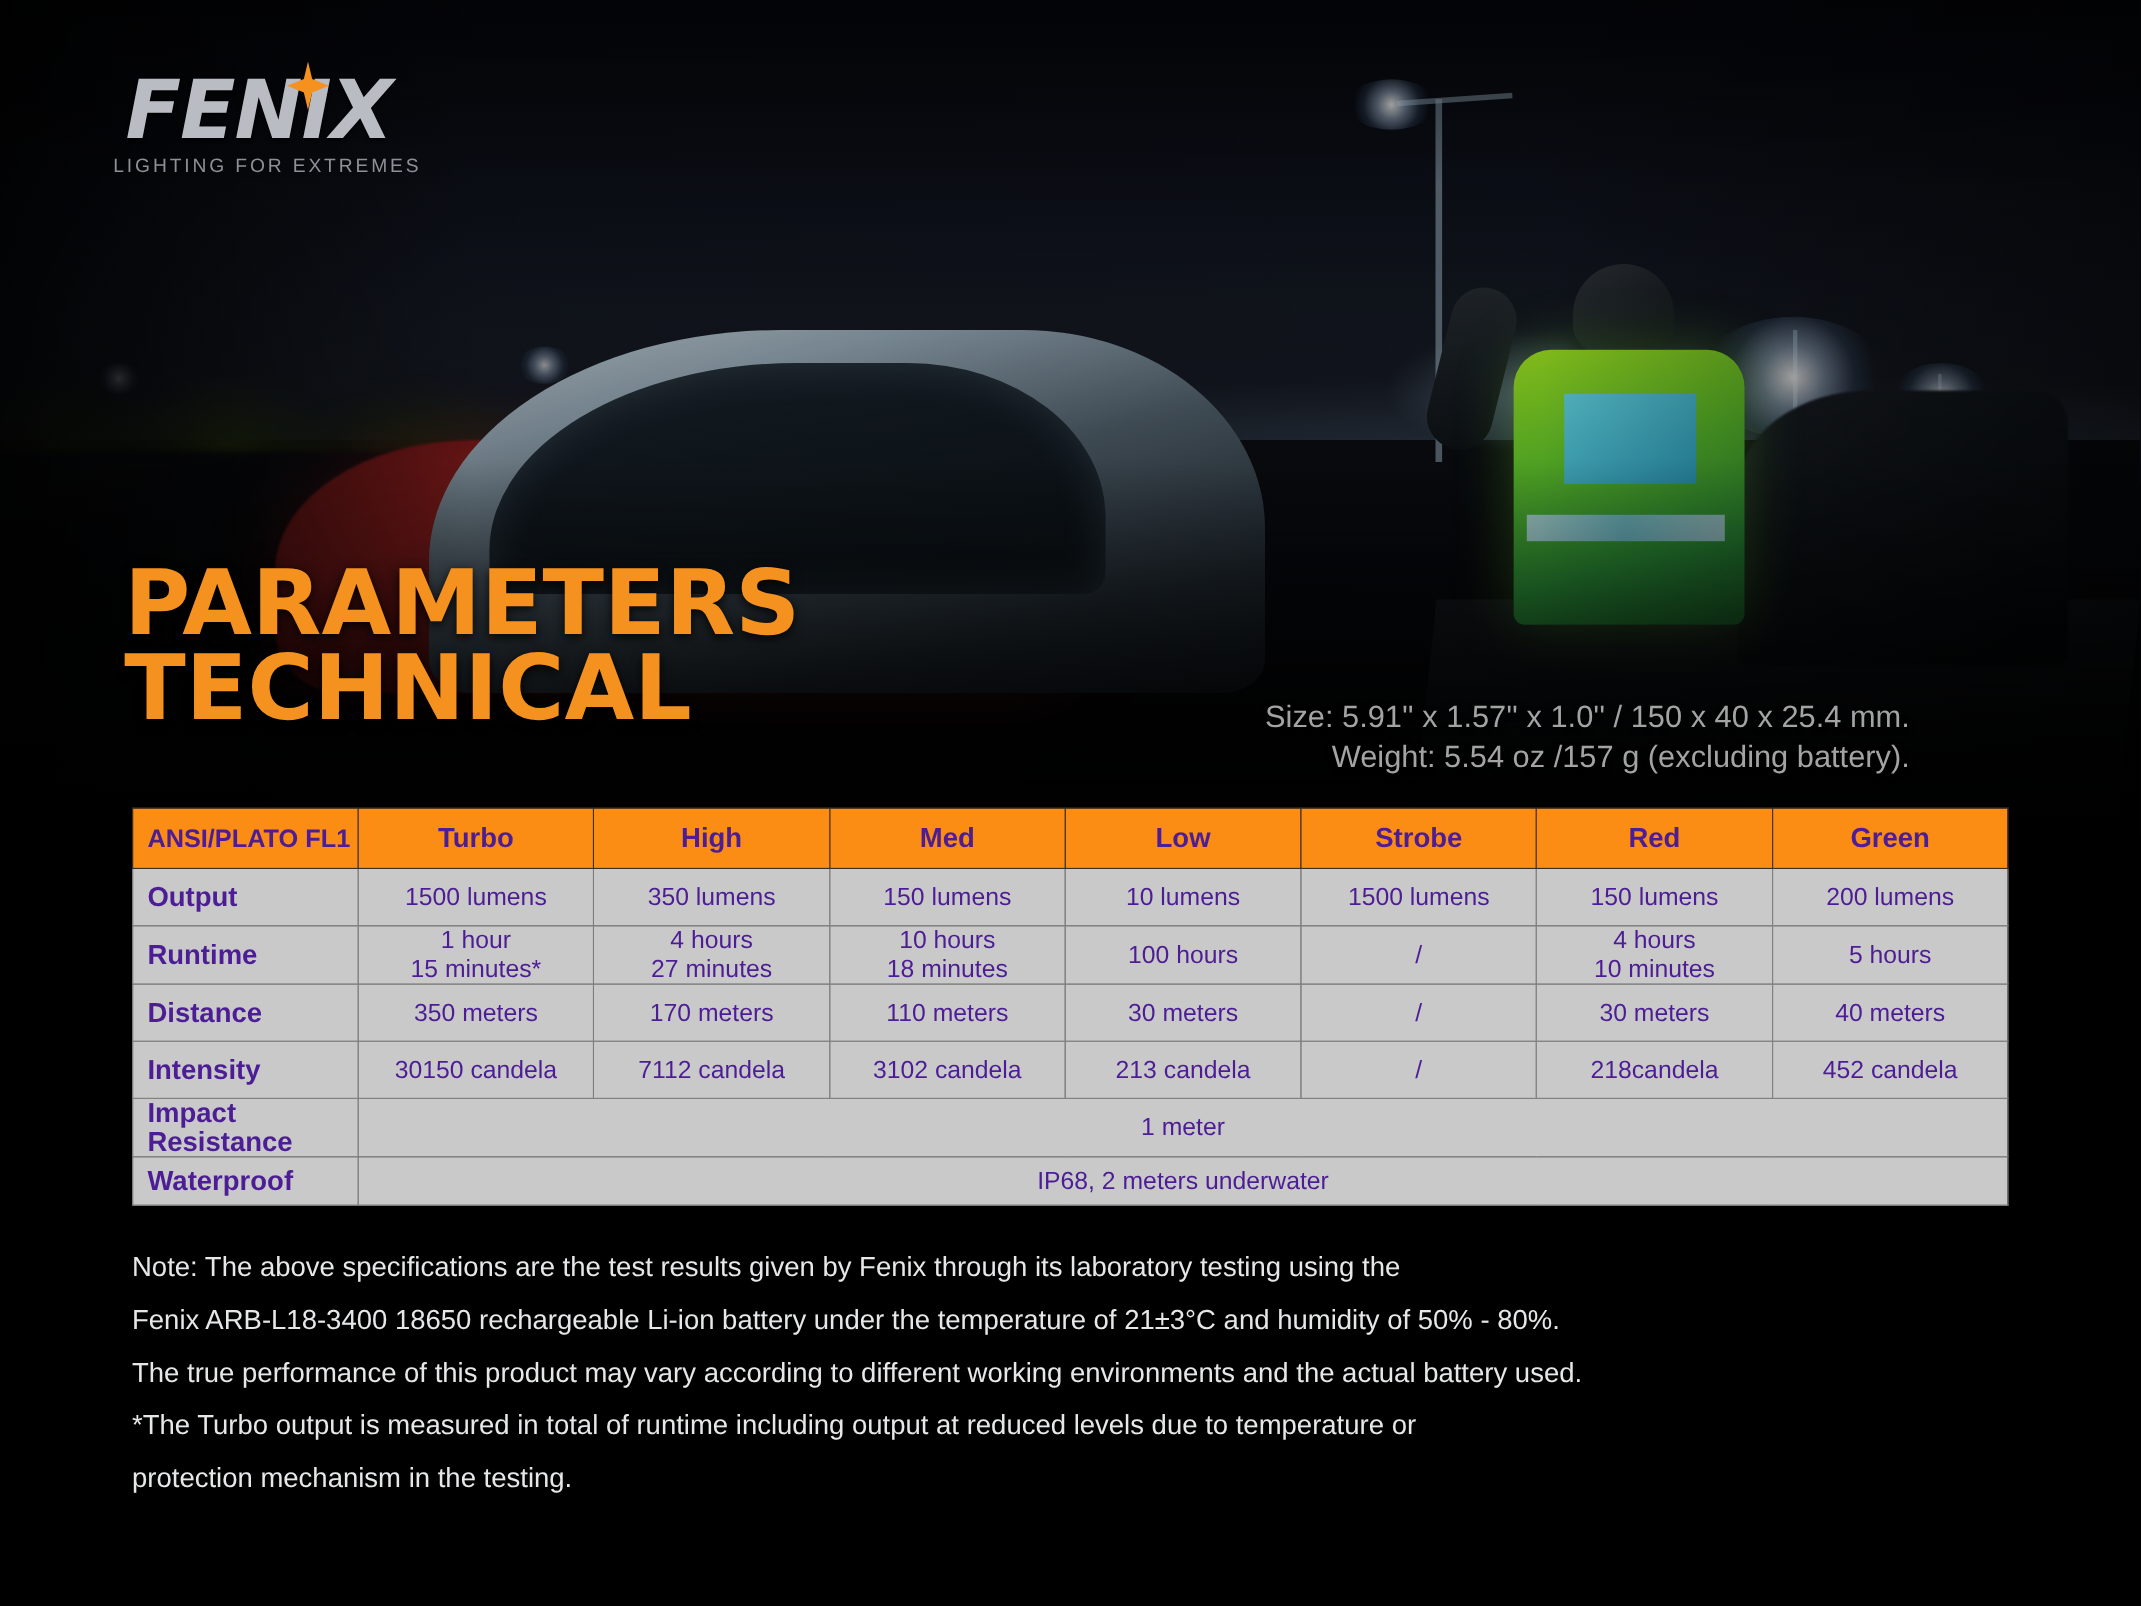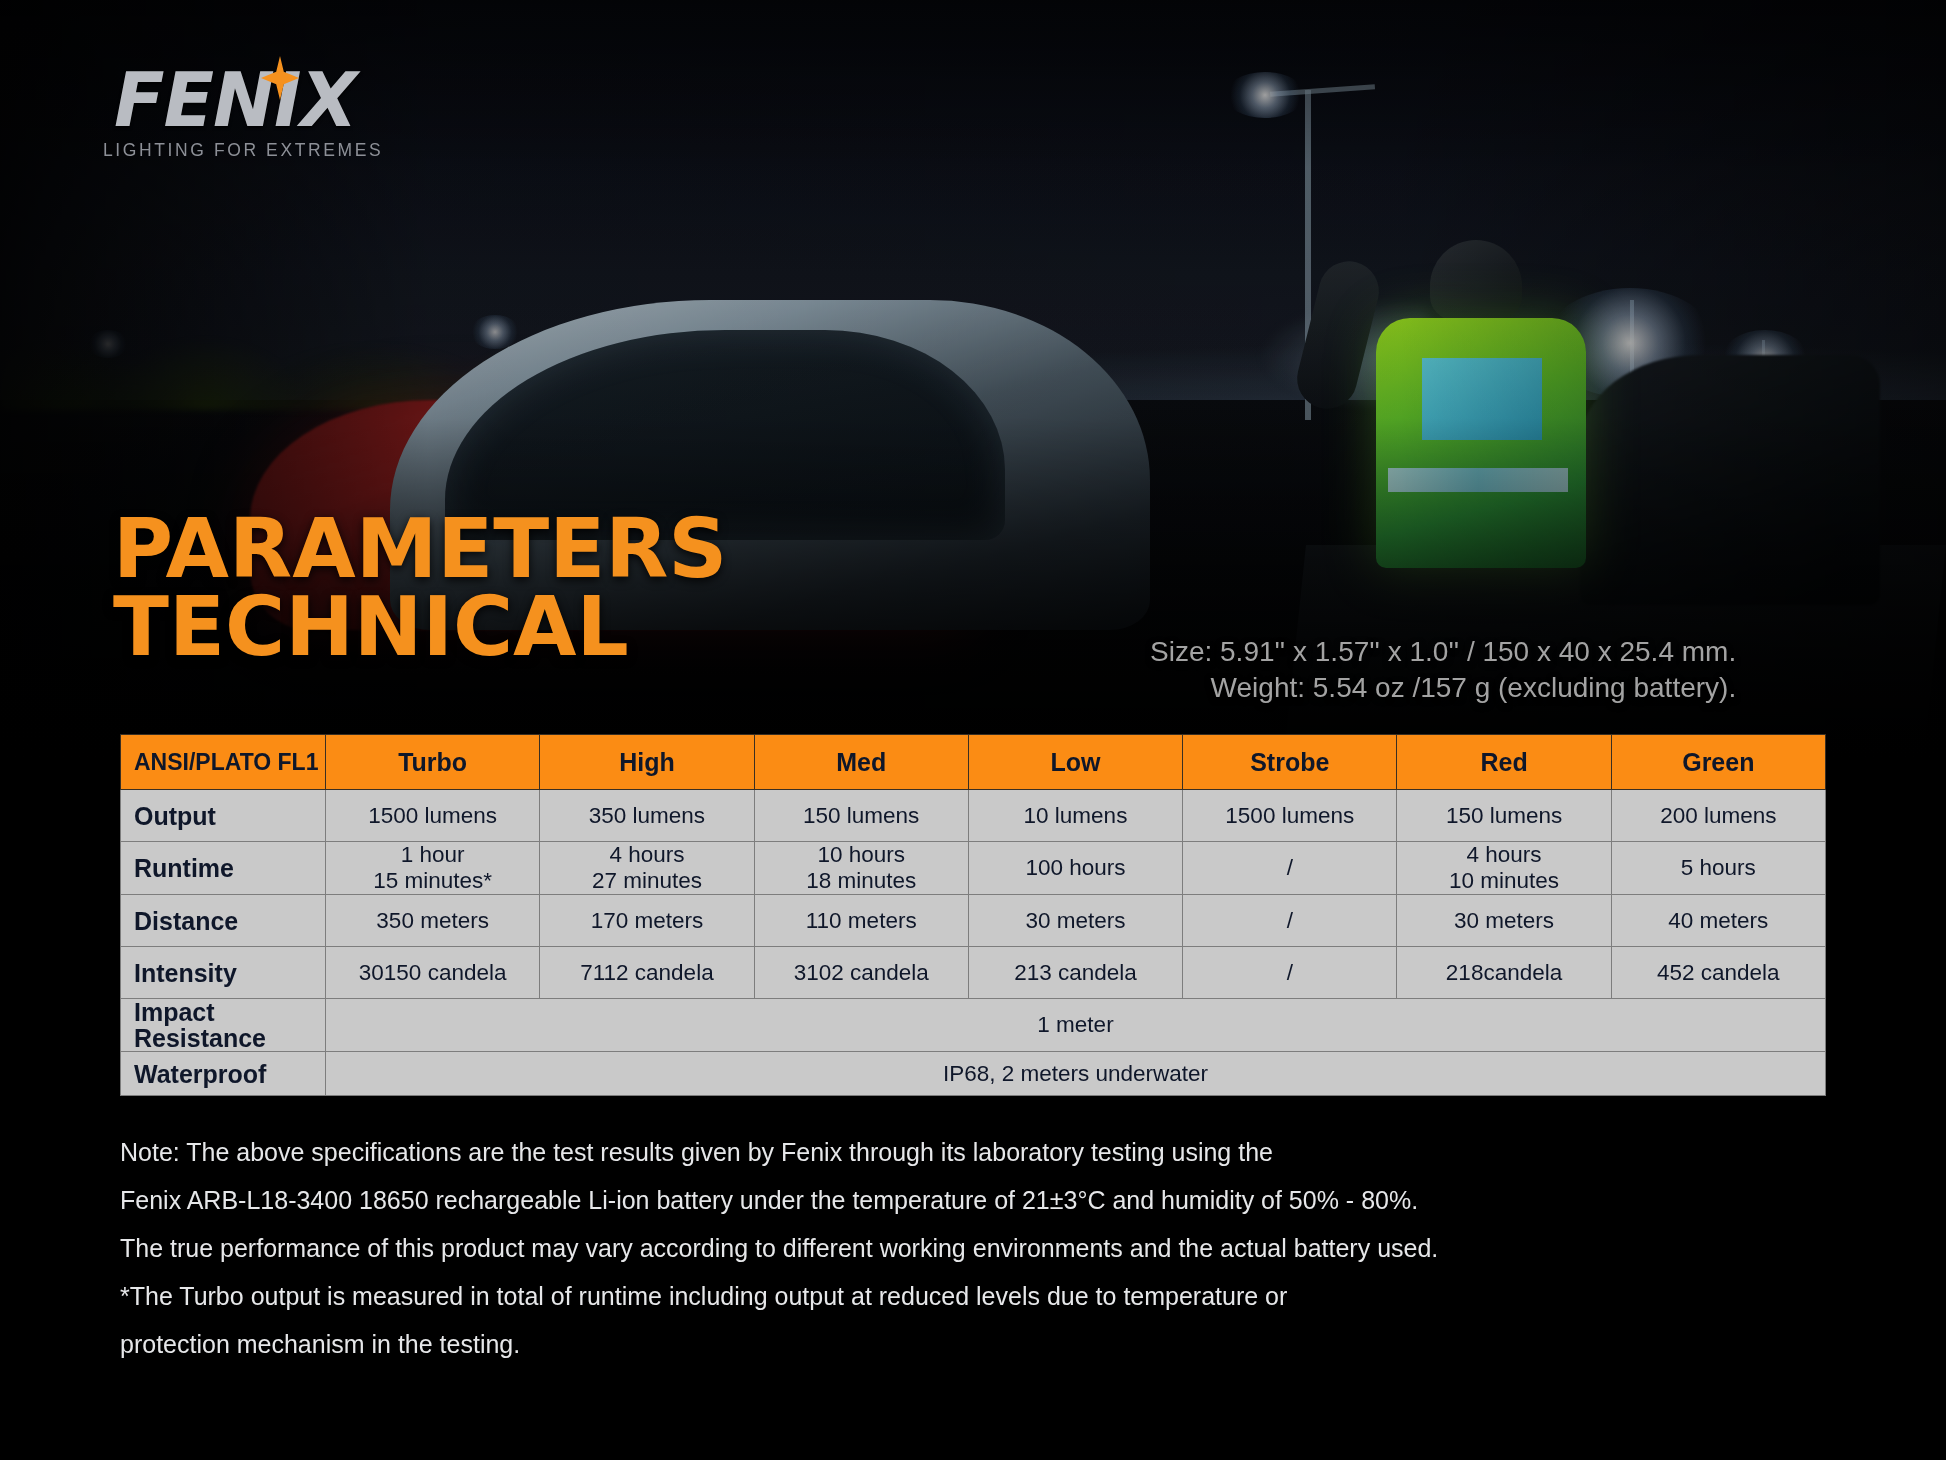--- a/index.html
+++ b/index.html
@@ -159,21 +159,21 @@
   #spec-table{
     position:absolute;left:120px;top:734px;width:1705px;
     border-collapse:collapse;
     table-layout:fixed;
   }
   #spec-table th,#spec-table td{
     border:1px solid #7d7d7d;
     padding:0 6px;
     text-align:center;
     vertical-align:middle;
-    color:#0f172a;
+    color:#4c1d95;
     font-size:22.5px;
     line-height:26px;
     background:#c9c9c9;
     white-space:pre-line;
     margin-left:12px;
   }
   #spec-table thead th{
     background:#fb8c14;
     font-weight:bold;
     font-size:25px;

